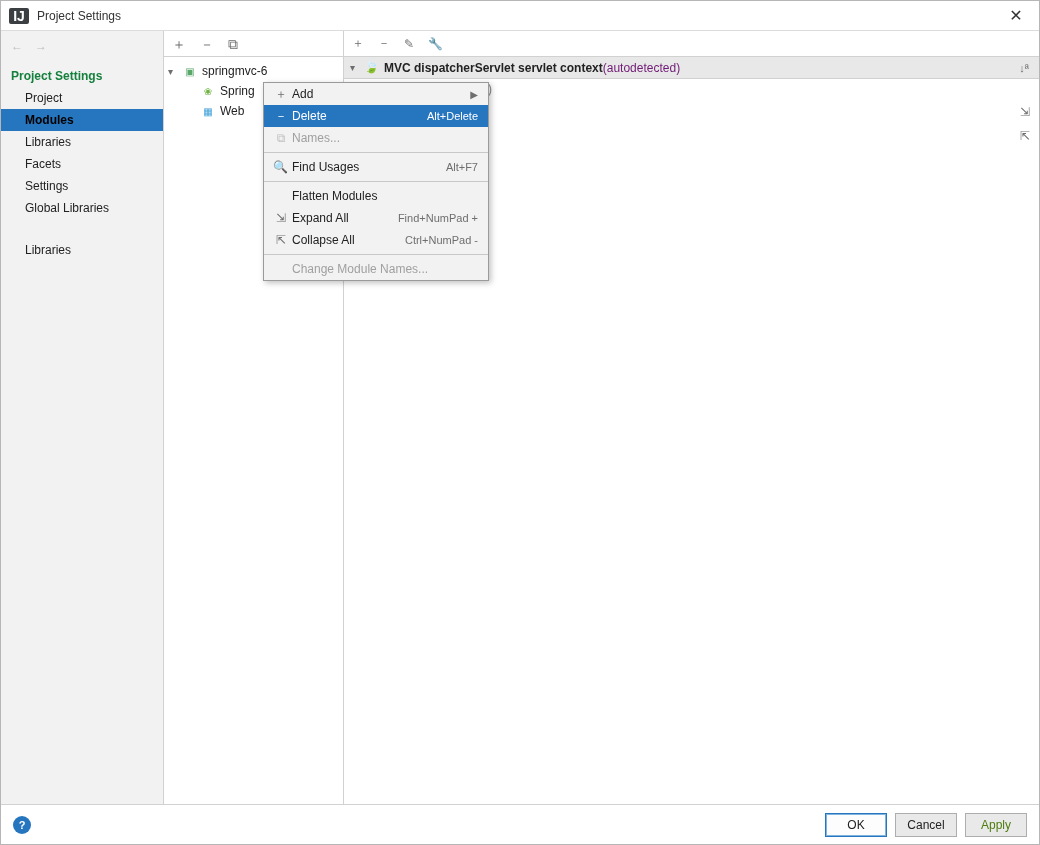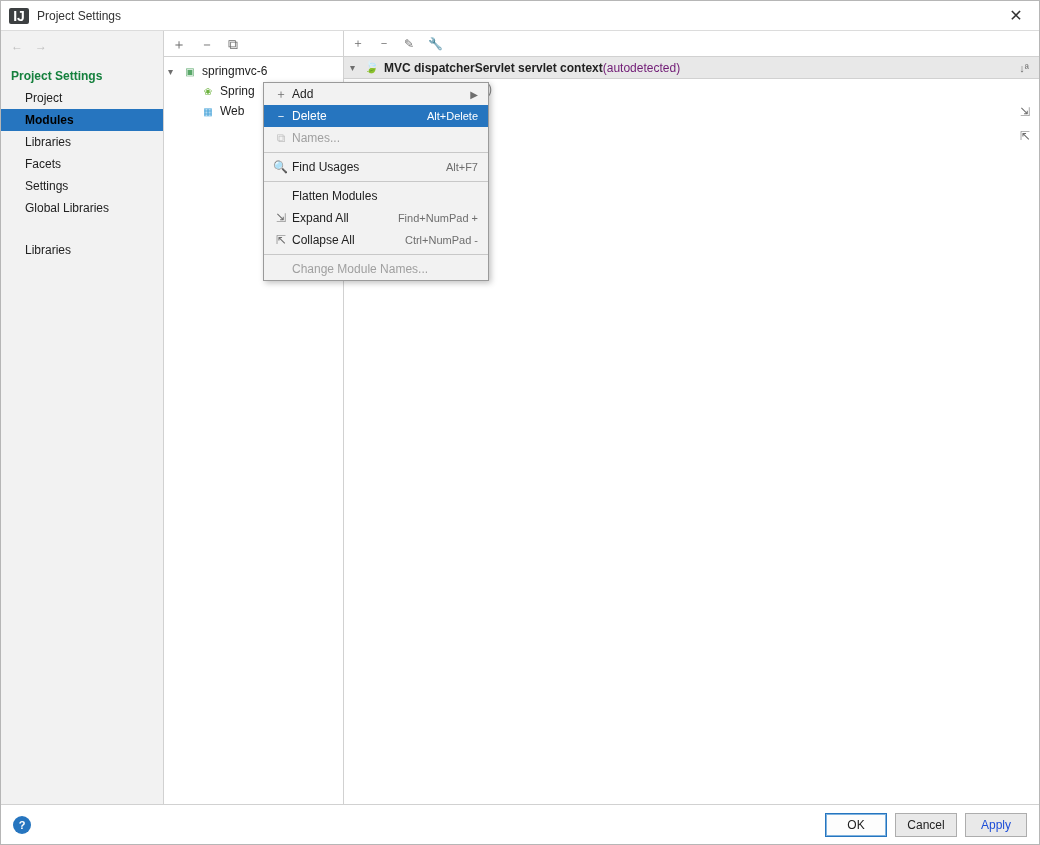--- a/index.html
+++ b/index.html
@@ -61,21 +61,21 @@
   .ctx .row.dis { color:#a0a0a0; cursor:default; }
   .ctx .row.dis .ico { color:#c0c0c0; }
   .ctx .sep { height:1px; background:#c8c8c8; margin:3px 0; }
 
   
   .footer { height:40px; border-top:1px solid #d1d1d1; display:flex; align-items:center; padding:0 12px; gap:8px; }
   .footer .help { width:18px; height:18px; border-radius:50%; background:#2675bf; color:#fff; display:flex; align-items:center; justify-content:center; font-size:11px; font-weight:bold; cursor:pointer; }
   .footer .spacer { flex:1; }
   .footer button { width:62px; height:24px; border:1px solid #adadad; background:#e9e9e9; color:#222; cursor:pointer; }
   .footer button.primary { border:1px solid #2675bf; box-shadow:0 0 0 1px #7fb3e0 inset; background:#fdfdfd; }
-  .footer button.disabled { color:#1d4ed8; cursor:default; }
+  .footer button.disabled { color:#4d7c0f; cursor:default; }
 </style>
 </head>
 <body>
 
 <div class="window">
 
   <div class="titlebar">
     <span class="app-icon">IJ</span>
     <span class="title">Project Settings</span>
     <span class="close">✕</span>

